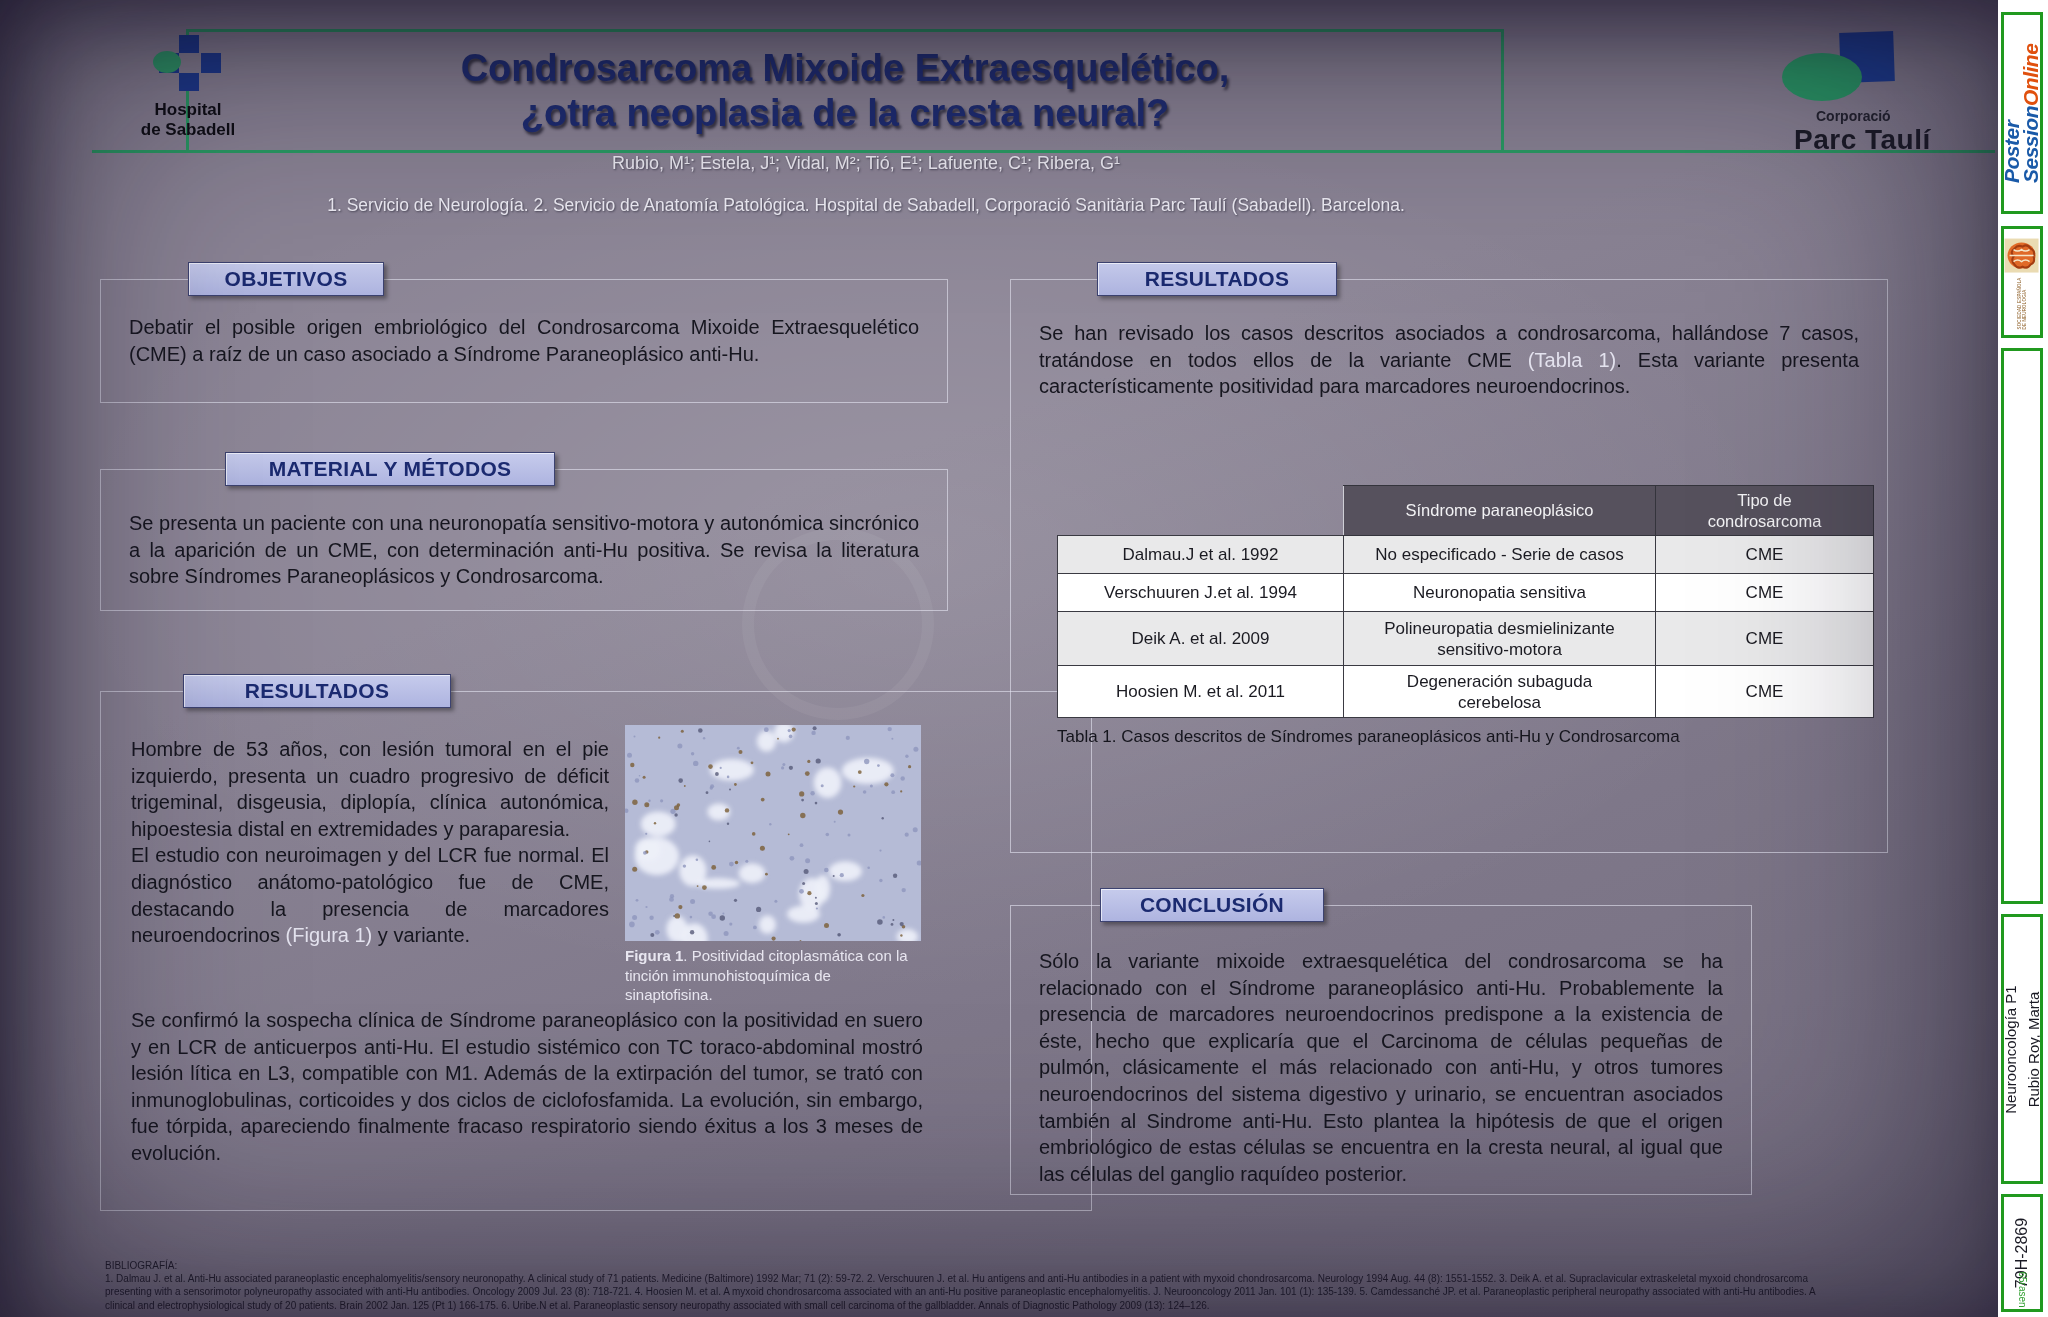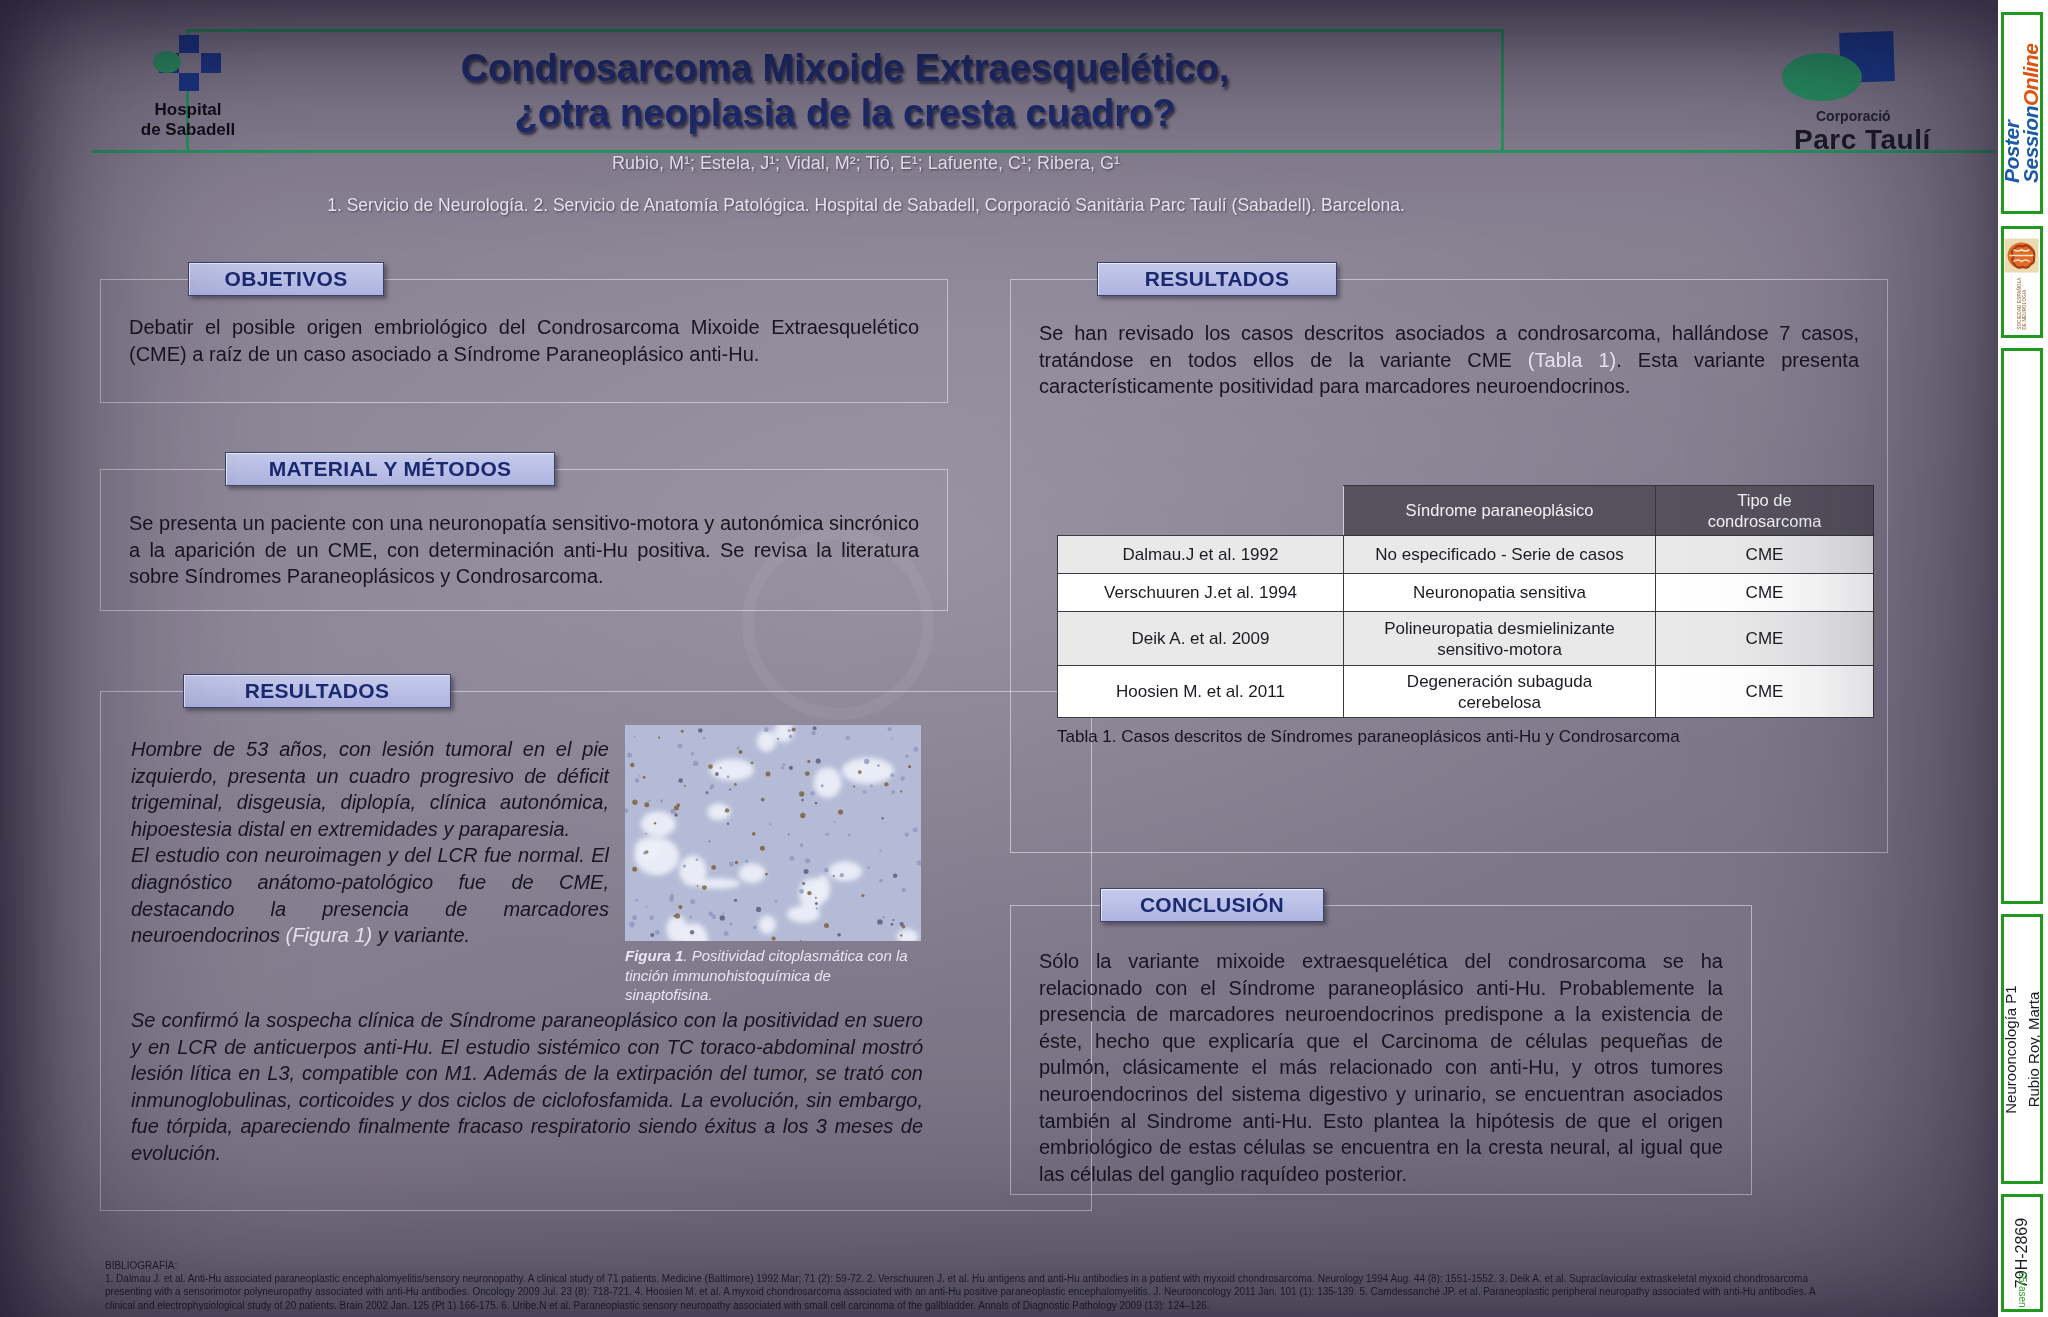--- a/index.html
+++ b/index.html
@@ -48,21 +48,21 @@
 
   
   .obj-box{left:100px;top:279px;width:848px;height:124px;}
   .obj-tab{left:188px;top:262px;width:196px;}
   .obj-text{position:absolute;left:28px;right:28px;top:34px;}
 
   .mm-box{left:100px;top:469px;width:848px;height:142px;}
   .mm-tab{left:225px;top:452px;width:330px;}
   .mm-text{position:absolute;left:28px;right:28px;top:40px;}
 
-  .resl-box{left:100px;top:691px;width:992px;height:520px;font-style:italic;}
+  .resl-box{left:100px;top:691px;width:992px;height:520px;}
   .resl-tab{left:183px;top:674px;width:268px;}
   .resl-p12{position:absolute;left:30px;top:44px;width:478px;}
   .resl-figure{position:absolute;left:524px;top:33px;width:296px;}
   .fig-caption{margin-top:5px;font-size:15px;line-height:1.3;color:#e8e6f0;text-align:left;}
   .resl-p3{position:absolute;left:30px;top:315px;width:792px;}
 
   
   .resr-box{left:1010px;top:279px;width:878px;height:574px;}
   .resr-tab{left:1097px;top:262px;width:240px;}
   .resr-intro{position:absolute;left:28px;right:28px;top:40px;}
@@ -115,21 +115,21 @@
 <body>
 
 <div class="poster">
   <div class="main">
 
     <div class="green-rule"></div>
 
     <div class="title-box">
       <div class="inner">
         <div class="title-line">Condrosarcoma Mixoide Extraesquelético,</div>
-        <div class="title-line">¿otra neoplasia de la cresta cuadro?</div>
+        <div class="title-line">¿otra neoplasia de la cresta neural?</div>
       </div>
     </div>
 
     <div class="logo-block hospital-logo">
       <svg width="70" height="58" viewBox="0 0 70 58">
         <rect x="26" y="1" width="20" height="20" fill="#1c3a90"></rect>
         <rect x="48" y="19" width="20" height="20" fill="#1c3a90"></rect>
         <rect x="26" y="37" width="20" height="20" fill="#1c3a90"></rect>
         <rect x="6" y="19" width="20" height="20" fill="#1c3a90"></rect>
         <rect x="26" y="19" width="20" height="20" fill="#8b8495"></rect>

